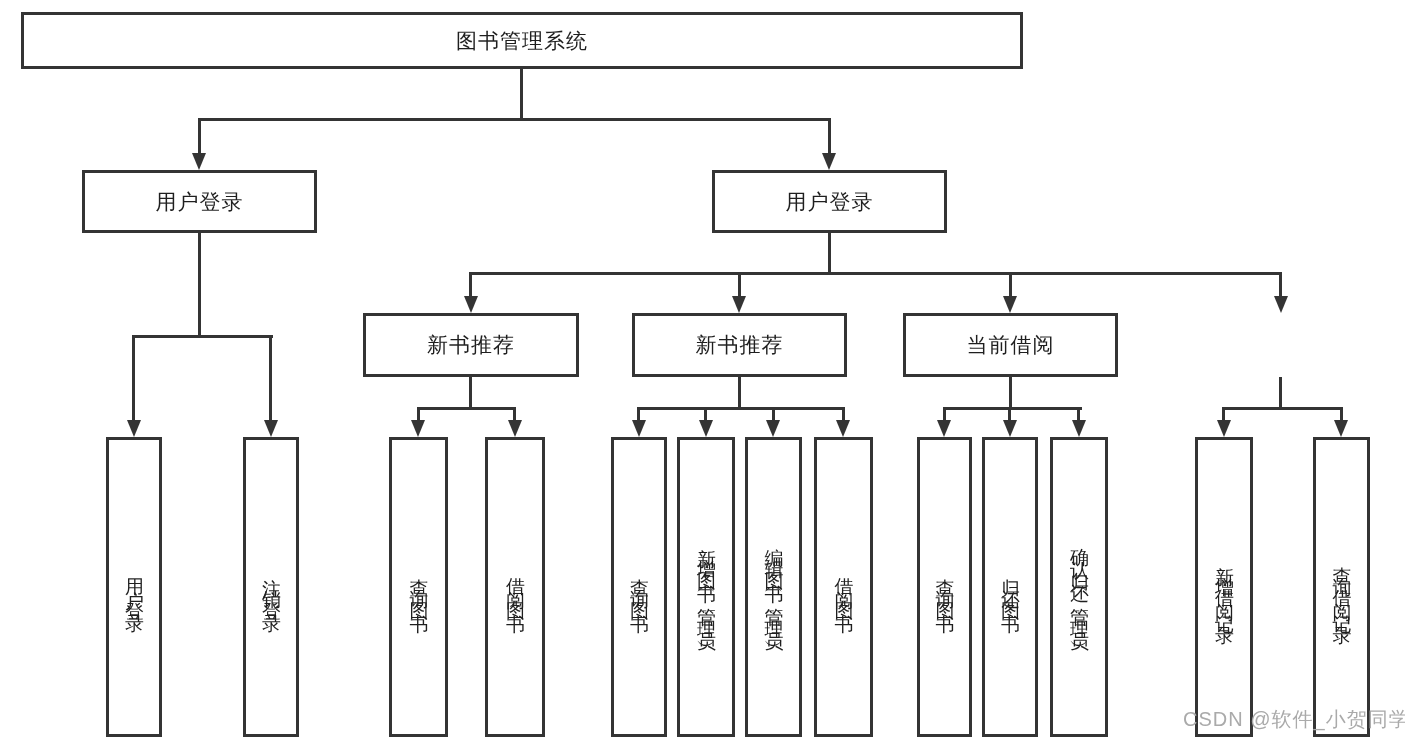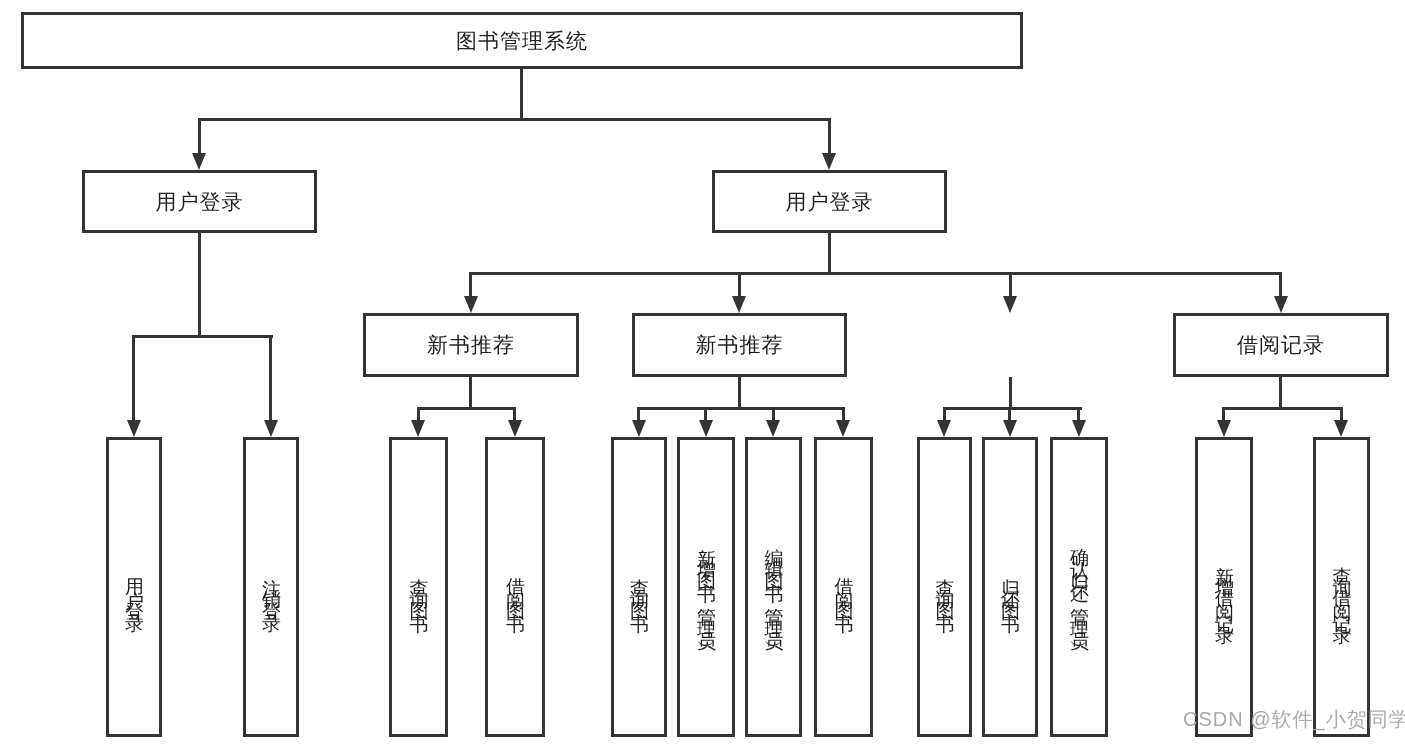--- a/index.html
+++ b/index.html
@@ -80,22 +80,22 @@
   <div class="node" style="left:712px;top:170px;width:235px;height:63px;">
     <span>用户登录</span>
   </div>
 
   <div class="node" style="left:363px;top:313px;width:216px;height:64px;">
     <span>新书推荐</span>
   </div>
   <div class="node" style="left:632px;top:313px;width:215px;height:64px;">
     <span>新书推荐</span>
   </div>
-  <div class="node" style="left:1173px;top:313px;width:216px;height:64px;">
-    <span>借阅记录</span>
+  <div class="node" style="left:903px;top:313px;width:215px;height:64px;">
+    <span>当前借阅</span>
   </div>
 
   <div class="node vnode" style="left:106px;top:437px;width:56px;height:300px;">
     <span class="vtext">用户登录</span>
   </div>
   <div class="node vnode" style="left:243px;top:437px;width:56px;height:300px;">
     <span class="vtext">注销登录</span>
   </div>
 
   <div class="node vnode" style="left:389px;top:437px;width:59px;height:300px;">

